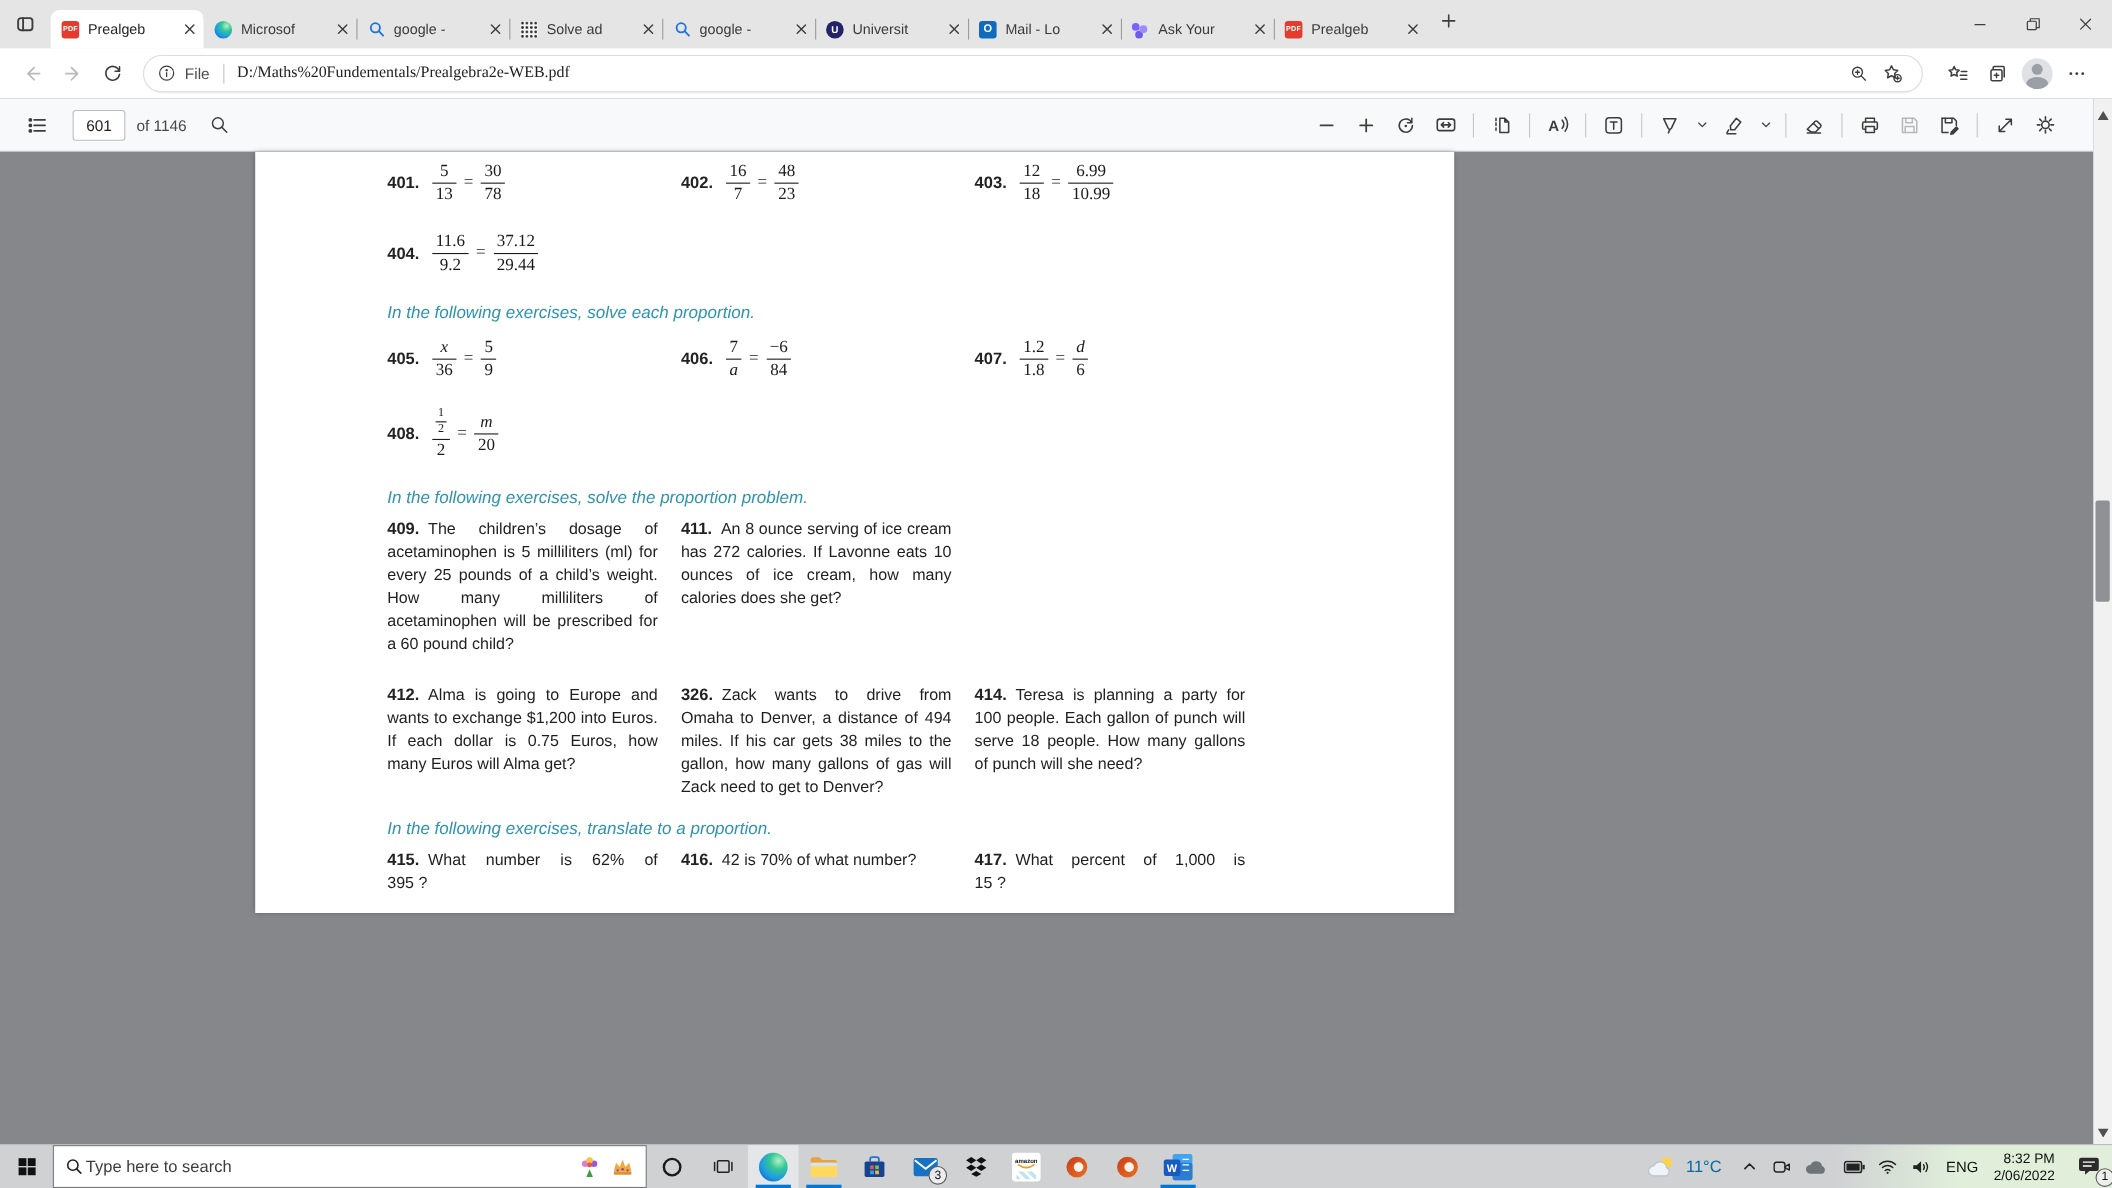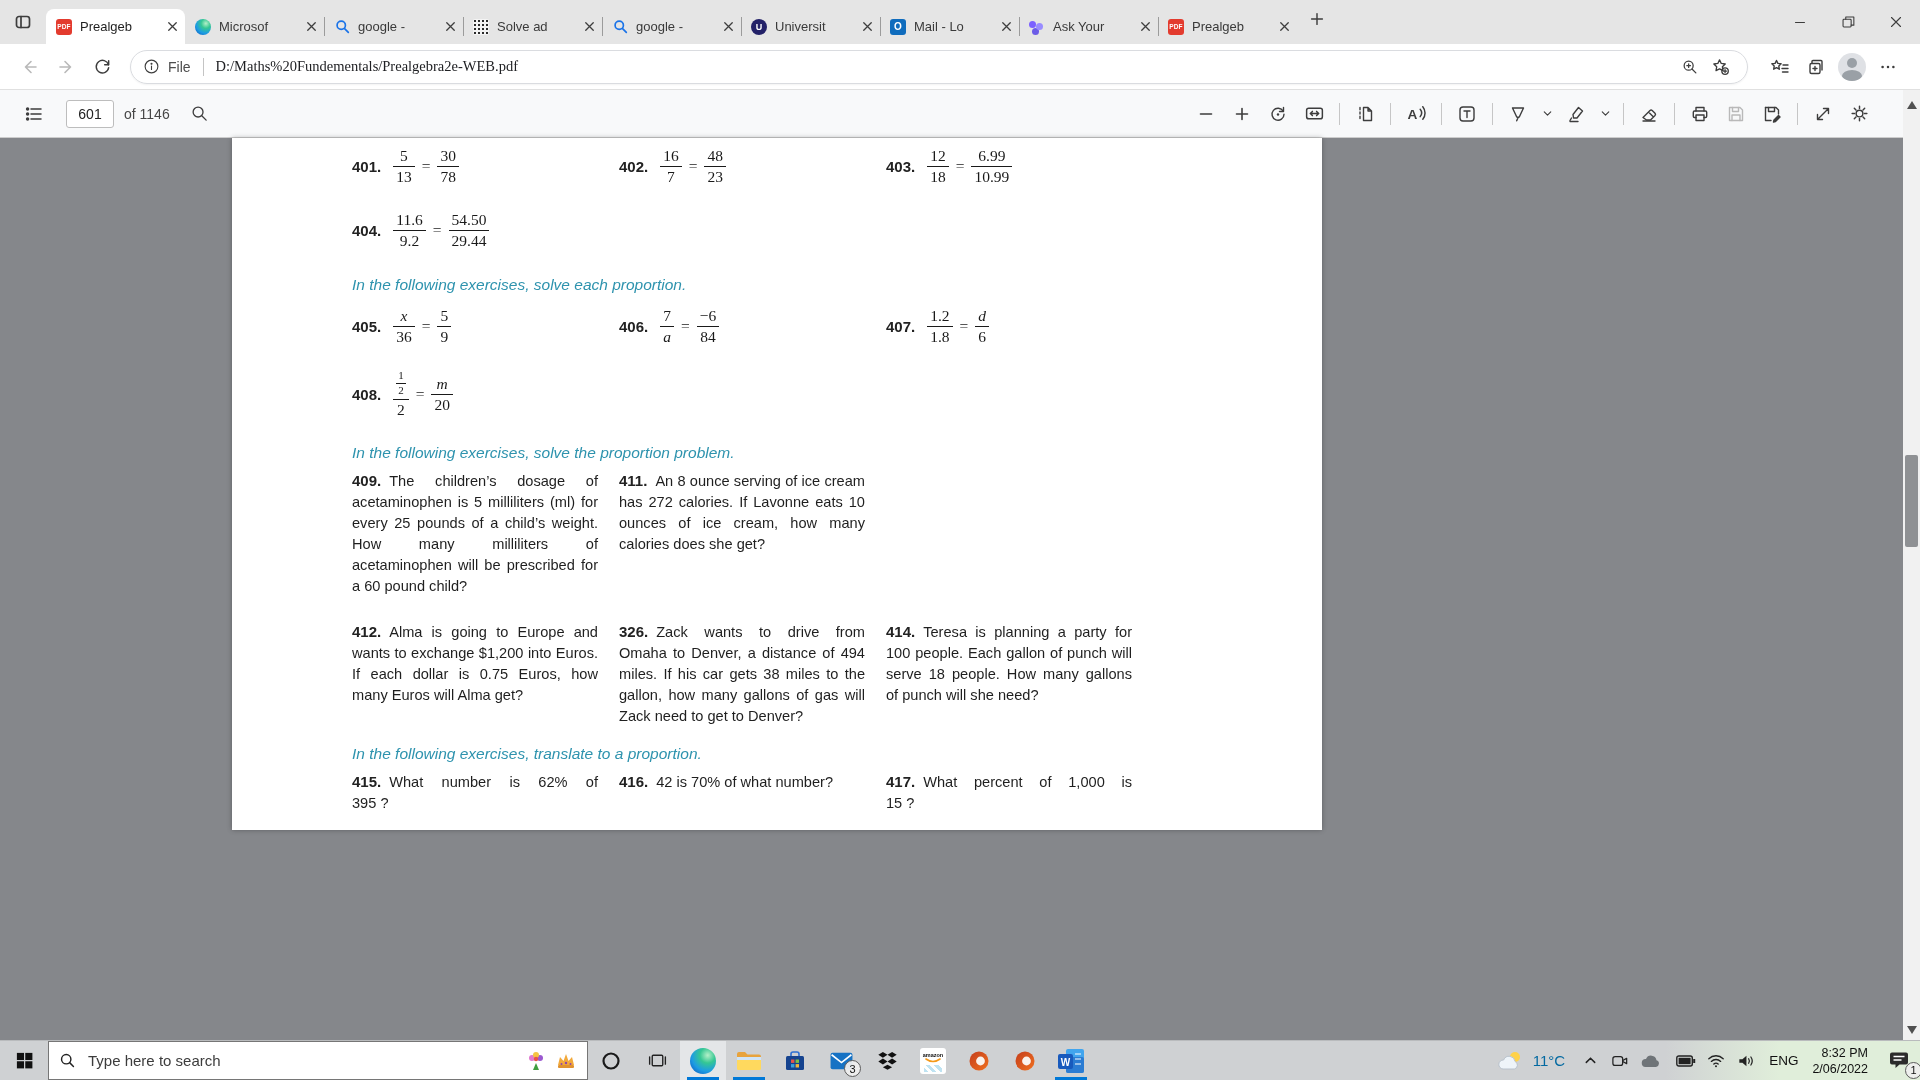--- a/index.html
+++ b/index.html
@@ -92,21 +92,21 @@
   .vscroll{position:absolute;top:90px;right:0;width:17px;bottom:40px;background:#f1f1f1;}
   .sarrow{position:absolute;left:0;width:17px;height:17px;display:flex;align-items:center;justify-content:center;}
   .sarrow.up{top:6px;} .sarrow.down{bottom:2px;}
   .sthumb{position:absolute;top:365px;left:2px;width:13px;height:92px;background:#8f9194;border-radius:2px;}
 
   
   .taskbar{position:absolute;left:0;right:0;bottom:0;height:40px;background:#cfd1d3;
            border-top:1px solid #b9bbbd;display:flex;align-items:stretch;}
   .startbtn{width:48px;display:flex;align-items:center;justify-content:center;}
   .tsearch{width:540px;background:#fff;border:1px solid #767676;display:flex;align-items:center;padding:0 10px;}
-  .tsearch input{border:none;outline:none;flex:1;font-size:15px;color:#1d4ed8;margin-left:10px;
+  .tsearch input{border:none;outline:none;flex:1;font-size:15px;color:#1d4ed8;
                  font-family:"Liberation Sans",sans-serif;background:transparent;}
   .tsearch input::placeholder{color:#3c3c3c;opacity:1;}
   .tbtn{width:46px;display:flex;align-items:center;justify-content:center;position:relative;}
   .tbtn.active::after{content:"";position:absolute;bottom:0;left:7px;right:7px;height:3px;background:#0078d7;}
   .tbtn.hl{background:#e4e6e8;}
   .badge{position:absolute;right:3px;bottom:3px;width:17px;height:17px;border-radius:50%;
          background:rgba(238,238,238,.95);border:1.4px solid #5c5c5c;font-size:11px;
          display:flex;align-items:center;justify-content:center;color:#111;}
   .tray{margin-left:auto;display:flex;align-items:center;}
   .tray-right{display:flex;align-items:center;height:40px;padding-left:6px;
@@ -526,21 +526,21 @@
 
       <div class="exrow" style="margin-top:14px">
         <div class="ex" style="height:52px">
           <span class="qnum">404.</span>
           <span class="frac">
               <span class="fn">11.6</span>
               <span class="fd">9.2</span>
             </span>
           <span class="eq">=</span>
           <span class="frac">
-              <span class="fn">54.50</span>
+              <span class="fn">37.12</span>
               <span class="fd">29.44</span>
             </span>
         </div>
       </div>
 
       <div class="sechead">In the following exercises, solve each proportion.</div>
 
       <div class="exrow" style="margin-top:8px">
         <div class="ex">
           <span class="qnum">405.</span>

